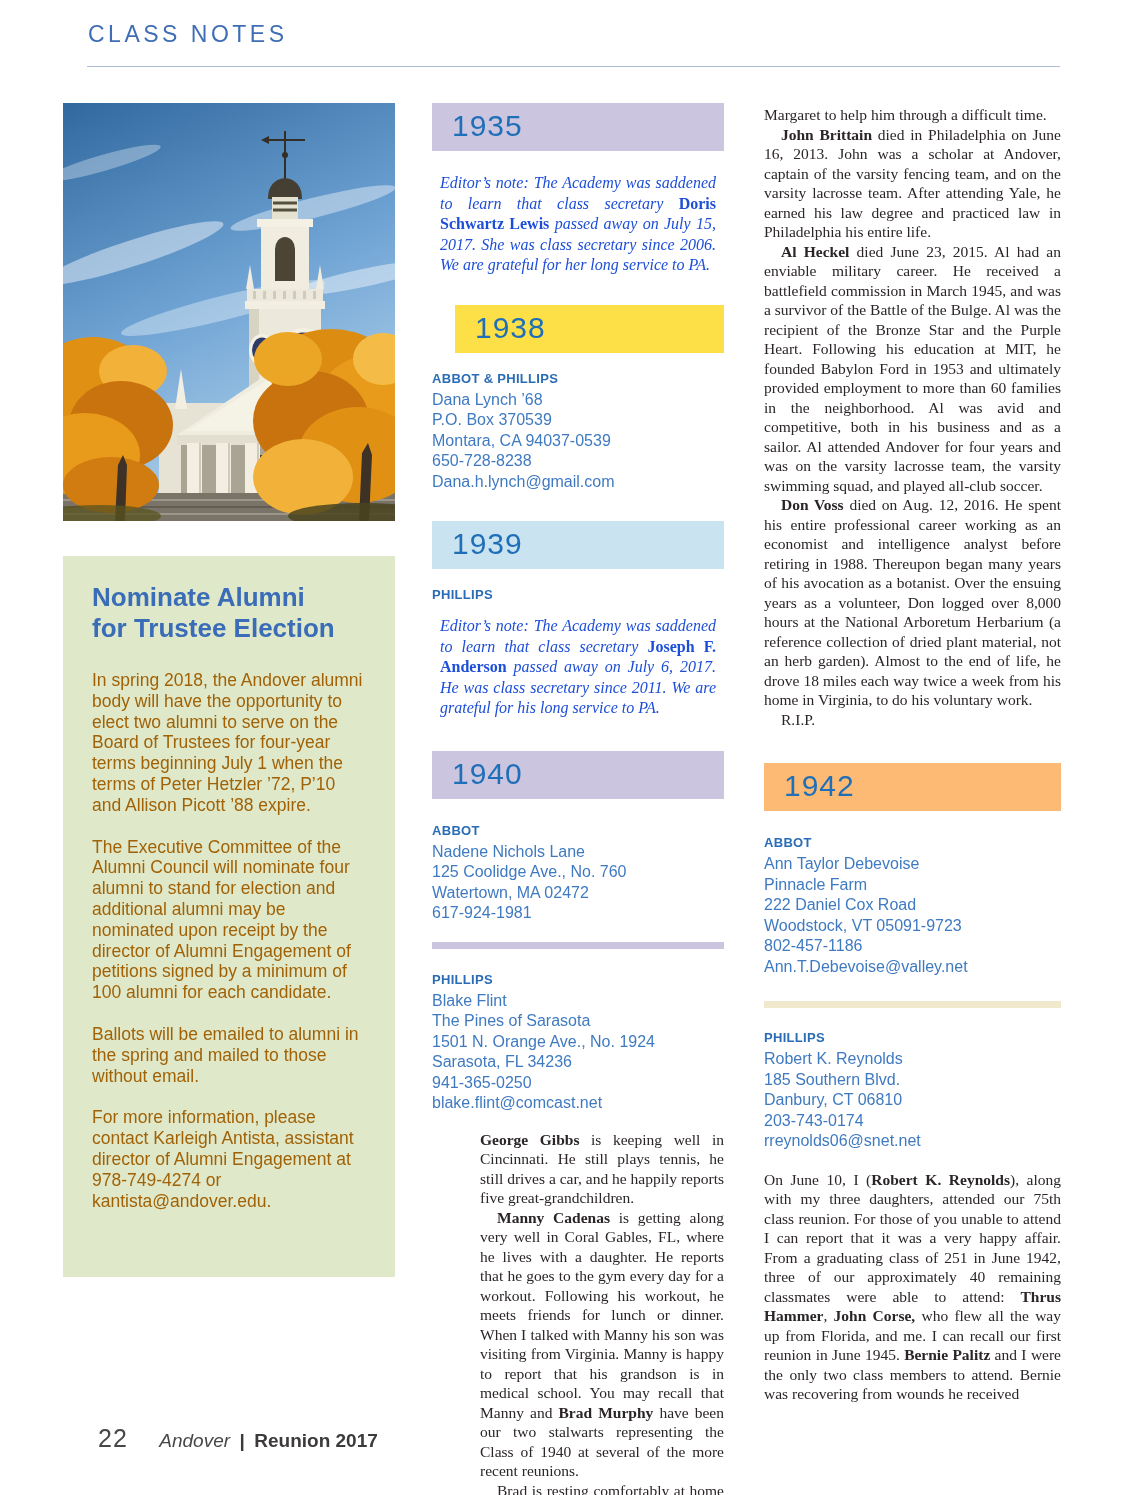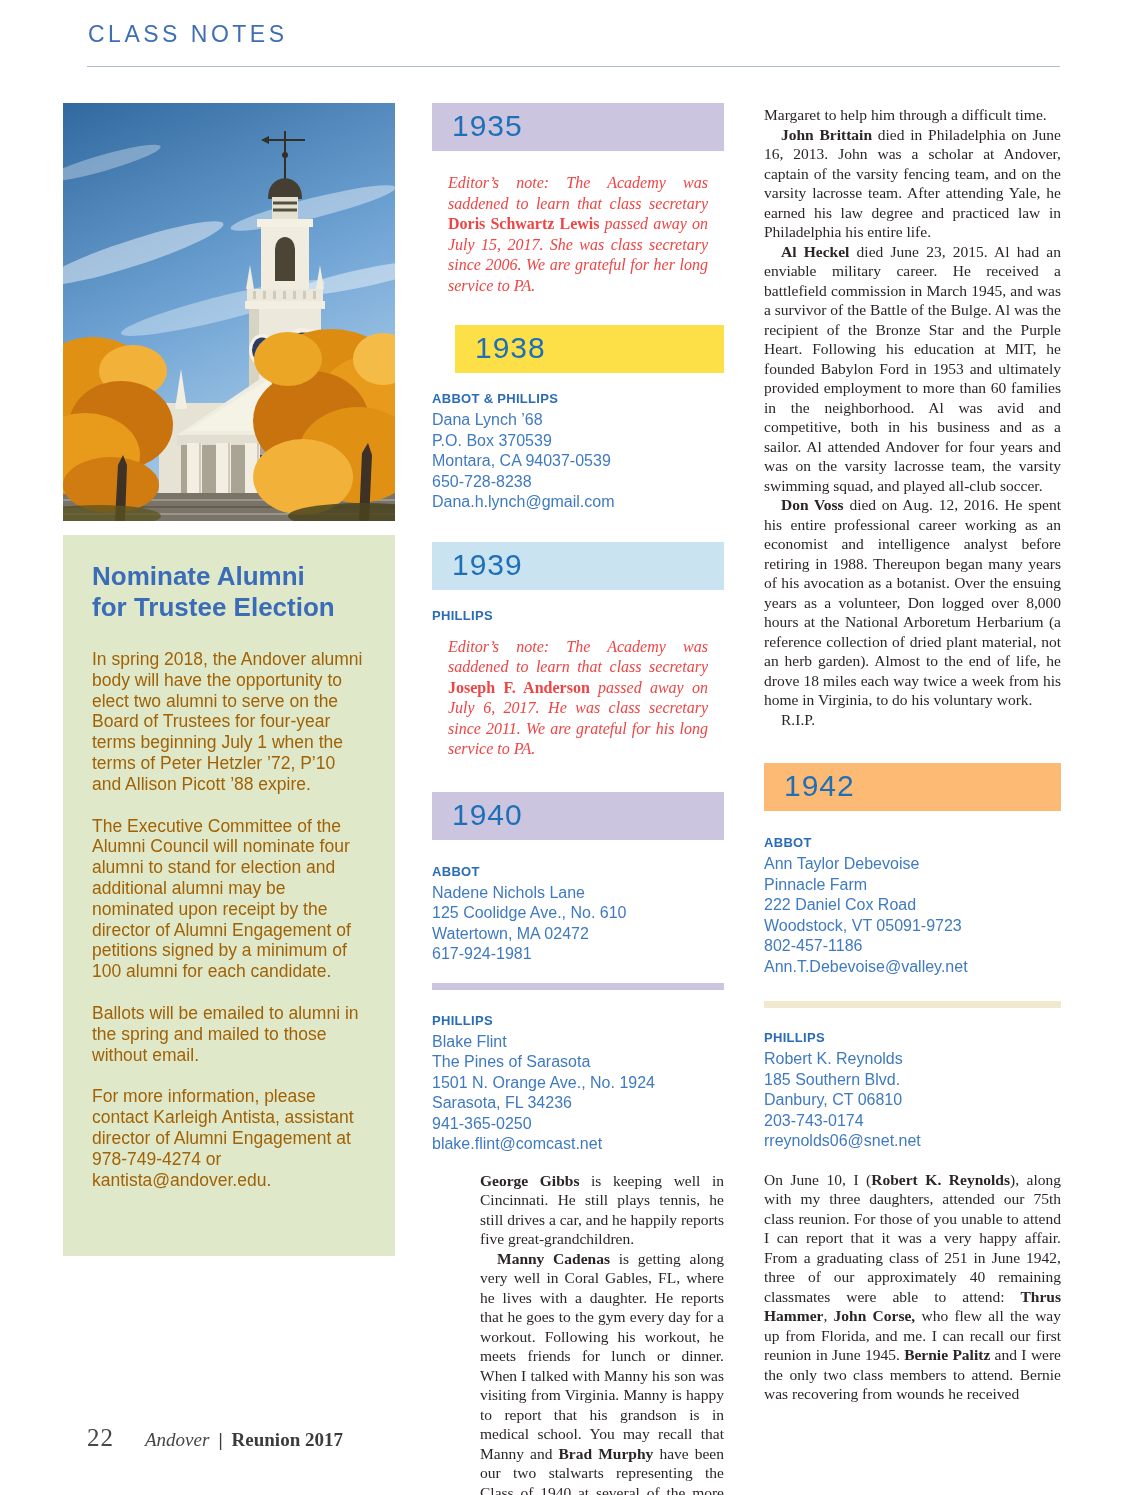--- a/index.html
+++ b/index.html
@@ -4,50 +4,50 @@
 <style>
   html,body{margin:0;padding:0;background:#ffffff;}
   .page{position:relative;width:1147px;height:1495px;background:#ffffff;overflow:hidden;
         font-family:"Liberation Sans",sans-serif;}
   .masthead{position:absolute;left:88px;top:21px;font-size:23px;letter-spacing:3.5px;
         color:#3f6eb5;font-weight:400;}
   .rule{position:absolute;left:87px;top:66px;width:973px;height:1px;background:#aebdd6;}
 
   
   .photo{position:absolute;left:63px;top:103px;width:332px;height:418px;overflow:hidden;}
-  .nominate{position:absolute;left:63px;top:535px;width:332px;height:721px;background:#dfe9c9;
+  .nominate{position:absolute;left:63px;top:556px;width:332px;height:721px;background:#dfe9c9;
         box-sizing:border-box;padding:26px 29px 0 29px;}
   .nom-title{font-size:26px;line-height:31px;font-weight:bold;color:#3a6cb8;margin-bottom:26px;}
   .nom-paras p{margin:0 0 21px 0;font-size:17.5px;line-height:20.8px;color:#a16207;}
 
   
   .col{position:absolute;top:103px;}
   .col.mid{left:432px;width:292px;}
   .col.right{left:764px;top:105px;width:297px;}
   .sec-head{height:48px;line-height:46px;padding-left:20px;font-size:30px;color:#1f6fb8;
         letter-spacing:1px;font-weight:500;}
   .bg-lav{background:#cbc5e0;}
   .bg-sage{background:#fde047;margin-left:23px;}
   .bg-blue{background:#c9e3f0;}
   .bg-cream{background:#fdba74;}
   .divider{height:7px;width:100%;}
   .div-lav{background:#cbc5e0;}
   .div-cream{background:#f0e9cd;}
   .glabel{font-size:13px;font-weight:bold;color:#2a6cb5;letter-spacing:0.3px;}
   .clines .line{font-size:16px;line-height:20.5px;color:#3f7ac1;}
   .note{font-family:"Liberation Serif",serif;font-style:italic;font-size:16px;line-height:20.5px;
-        color:#ef4444;margin:16px;text-align:justify;}
+        color:#1d4ed8;margin:8px;text-align:justify;}
   .note .b{font-weight:bold;font-style:normal;}
   .body-text p{margin:0;font-family:"Liberation Serif",serif;font-size:15.5px;line-height:19.5px;
         color:#2b2526;text-align:justify;}
   .body-text .b{font-weight:bold;}
   .ind{text-indent:17px;}
 
   
-  .footer{position:absolute;left:87px;top:1424px;color:#474749;font-family:Liberation Serif, serif;}
+  .footer{position:absolute;left:98px;top:1424px;color:#474749;font-family:Liberation Sans, sans-serif;}
   .pgnum{font-size:25px;letter-spacing:1px;}
   .mag{font-style:italic;font-size:19px;margin-left:27px;}
   .fsep{font-size:19px;margin:0 5px;font-weight:bold;color:#3d3a3a;}
   .issue{font-size:19px;font-weight:600;color:#3d3a3a;}.mt14{margin-top:14px;}.mt16{margin-top:16px;margin-left:48px;}.mt18{margin-top:18px;}.mt22{margin-top:22px;}.mt23{margin-top:23px;}.mt24{margin-top:24px;}.mt29{margin-top:29px;}.mt32{margin-top:32px;}.mt34{margin-top:34px;}
   .mt4{margin-top:4px;}
 </style>
 </head>
 <body>
 
 <div class="page">
@@ -198,21 +198,21 @@
     </div>
     <div class="glabel mt18">PHILLIPS</div>
     <p class="note mt14"><span>Editor’s note: The Academy was saddened to learn that class secretary </span><span class="b">Joseph F. Anderson</span><span> passed away on July 6, 2017. He was class secretary since 2011. We are grateful for his long service to PA.</span></p>
 
     <div class="sec-head bg-lav mt32">
       <span>1940</span>
     </div>
     <div class="glabel mt24">ABBOT</div>
     <div class="clines mt4">
         <div class="line">Nadene Nichols Lane</div>
-        <div class="line">125 Coolidge Ave., No. 610</div>
+        <div class="line">125 Coolidge Ave., No. 760</div>
         <div class="line">Watertown, MA 02472</div>
         <div class="line">617-924-1981</div>
       </div>
     <div class="divider div-lav mt18"></div>
     <div class="glabel mt23">PHILLIPS</div>
     <div class="clines mt4">
         <div class="line">Blake Flint</div>
         <div class="line">The Pines of Sarasota</div>
         <div class="line">1501 N. Orange Ave., No. 1924</div>
         <div class="line">Sarasota, FL 34236</div>

